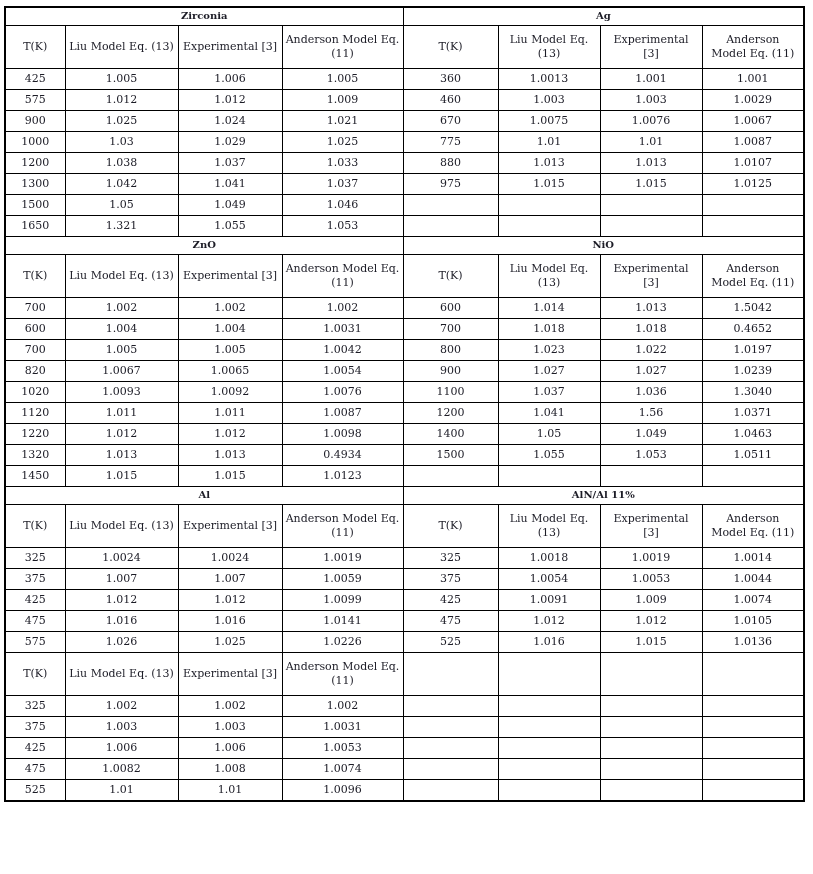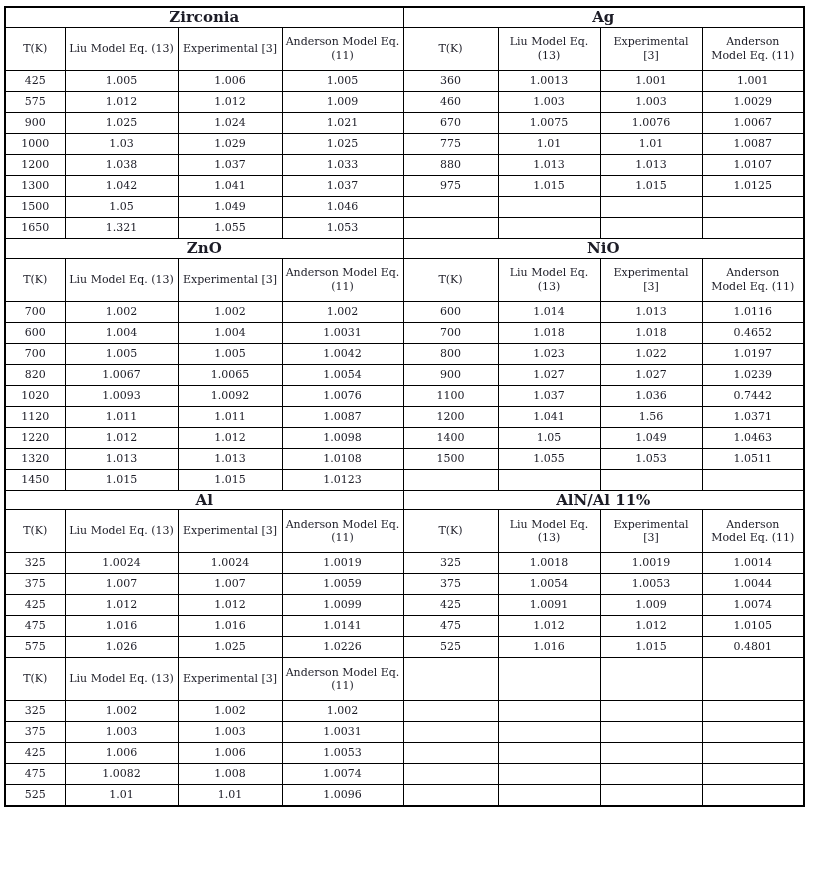--- a/index.html
+++ b/index.html
@@ -26,21 +26,21 @@
     text-align: center;
     vertical-align: middle;
     font-size: 11px;
     line-height: 1.25;
     overflow: hidden;
     padding: 0 1px;
   }
   tr.r-title td {
     height: 17px;
     font-weight: bold;
-    font-size: 15px;
+    font-size: 10px;
   }
   tr.r-header td {
     height: 42px;
   }
   tr.r-header td.hR {
     padding: 0 7px;
   }
   tr.r-data td {
     height: 20px;
   }
@@ -169,21 +169,21 @@
         <td class="hR">Anderson Model Eq. (11)</td>
       </tr>
       <tr class="r-data">
         <td>700</td>
         <td>1.002</td>
         <td>1.002</td>
         <td>1.002</td>
         <td>600</td>
         <td>1.014</td>
         <td>1.013</td>
-        <td>1.0116</td>
+        <td>1.5042</td>
       </tr>
       <tr class="r-data">
         <td>600</td>
         <td>1.004</td>
         <td>1.004</td>
         <td>1.0031</td>
         <td>700</td>
         <td>1.018</td>
         <td>1.018</td>
         <td>0.4652</td>
@@ -209,21 +209,21 @@
         <td>1.0239</td>
       </tr>
       <tr class="r-data">
         <td>1020</td>
         <td>1.0093</td>
         <td>1.0092</td>
         <td>1.0076</td>
         <td>1100</td>
         <td>1.037</td>
         <td>1.036</td>
-        <td>0.7442</td>
+        <td>1.3040</td>
       </tr>
       <tr class="r-data">
         <td>1120</td>
         <td>1.011</td>
         <td>1.011</td>
         <td>1.0087</td>
         <td>1200</td>
         <td>1.041</td>
         <td>1.56</td>
         <td>1.0371</td>
@@ -235,21 +235,21 @@
         <td>1.0098</td>
         <td>1400</td>
         <td>1.05</td>
         <td>1.049</td>
         <td>1.0463</td>
       </tr>
       <tr class="r-data">
         <td>1320</td>
         <td>1.013</td>
         <td>1.013</td>
-        <td>1.0108</td>
+        <td>0.4934</td>
         <td>1500</td>
         <td>1.055</td>
         <td>1.053</td>
         <td>1.0511</td>
       </tr>
       <tr class="r-data">
         <td>1450</td>
         <td>1.015</td>
         <td>1.015</td>
         <td>1.0123</td>
@@ -313,21 +313,21 @@
         <td>1.0105</td>
       </tr>
       <tr class="r-data">
         <td>575</td>
         <td>1.026</td>
         <td>1.025</td>
         <td>1.0226</td>
         <td>525</td>
         <td>1.016</td>
         <td>1.015</td>
-        <td>0.4801</td>
+        <td>1.0136</td>
       </tr>
       <tr class="r-header">
         <td class="hL">T(K)</td>
         <td class="hL">Liu Model Eq. (13)</td>
         <td class="hL">Experimental [3]</td>
         <td class="hL">Anderson Model Eq. (11)</td>
         <td class="hR"></td>
         <td class="hR"></td>
         <td class="hR"></td>
         <td class="hR"></td>

